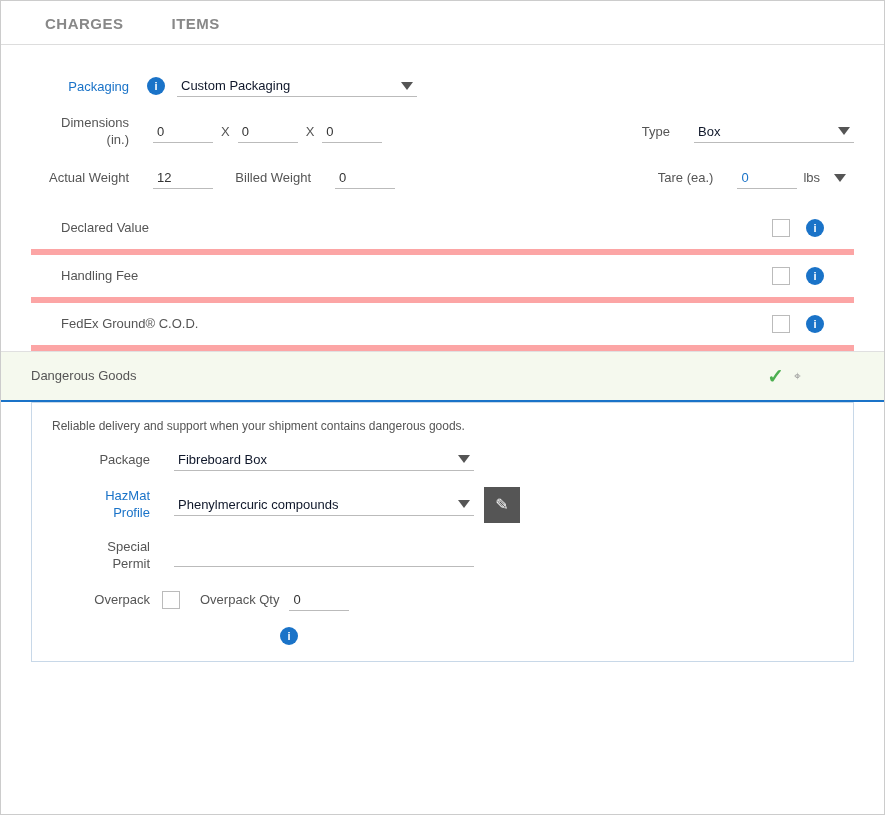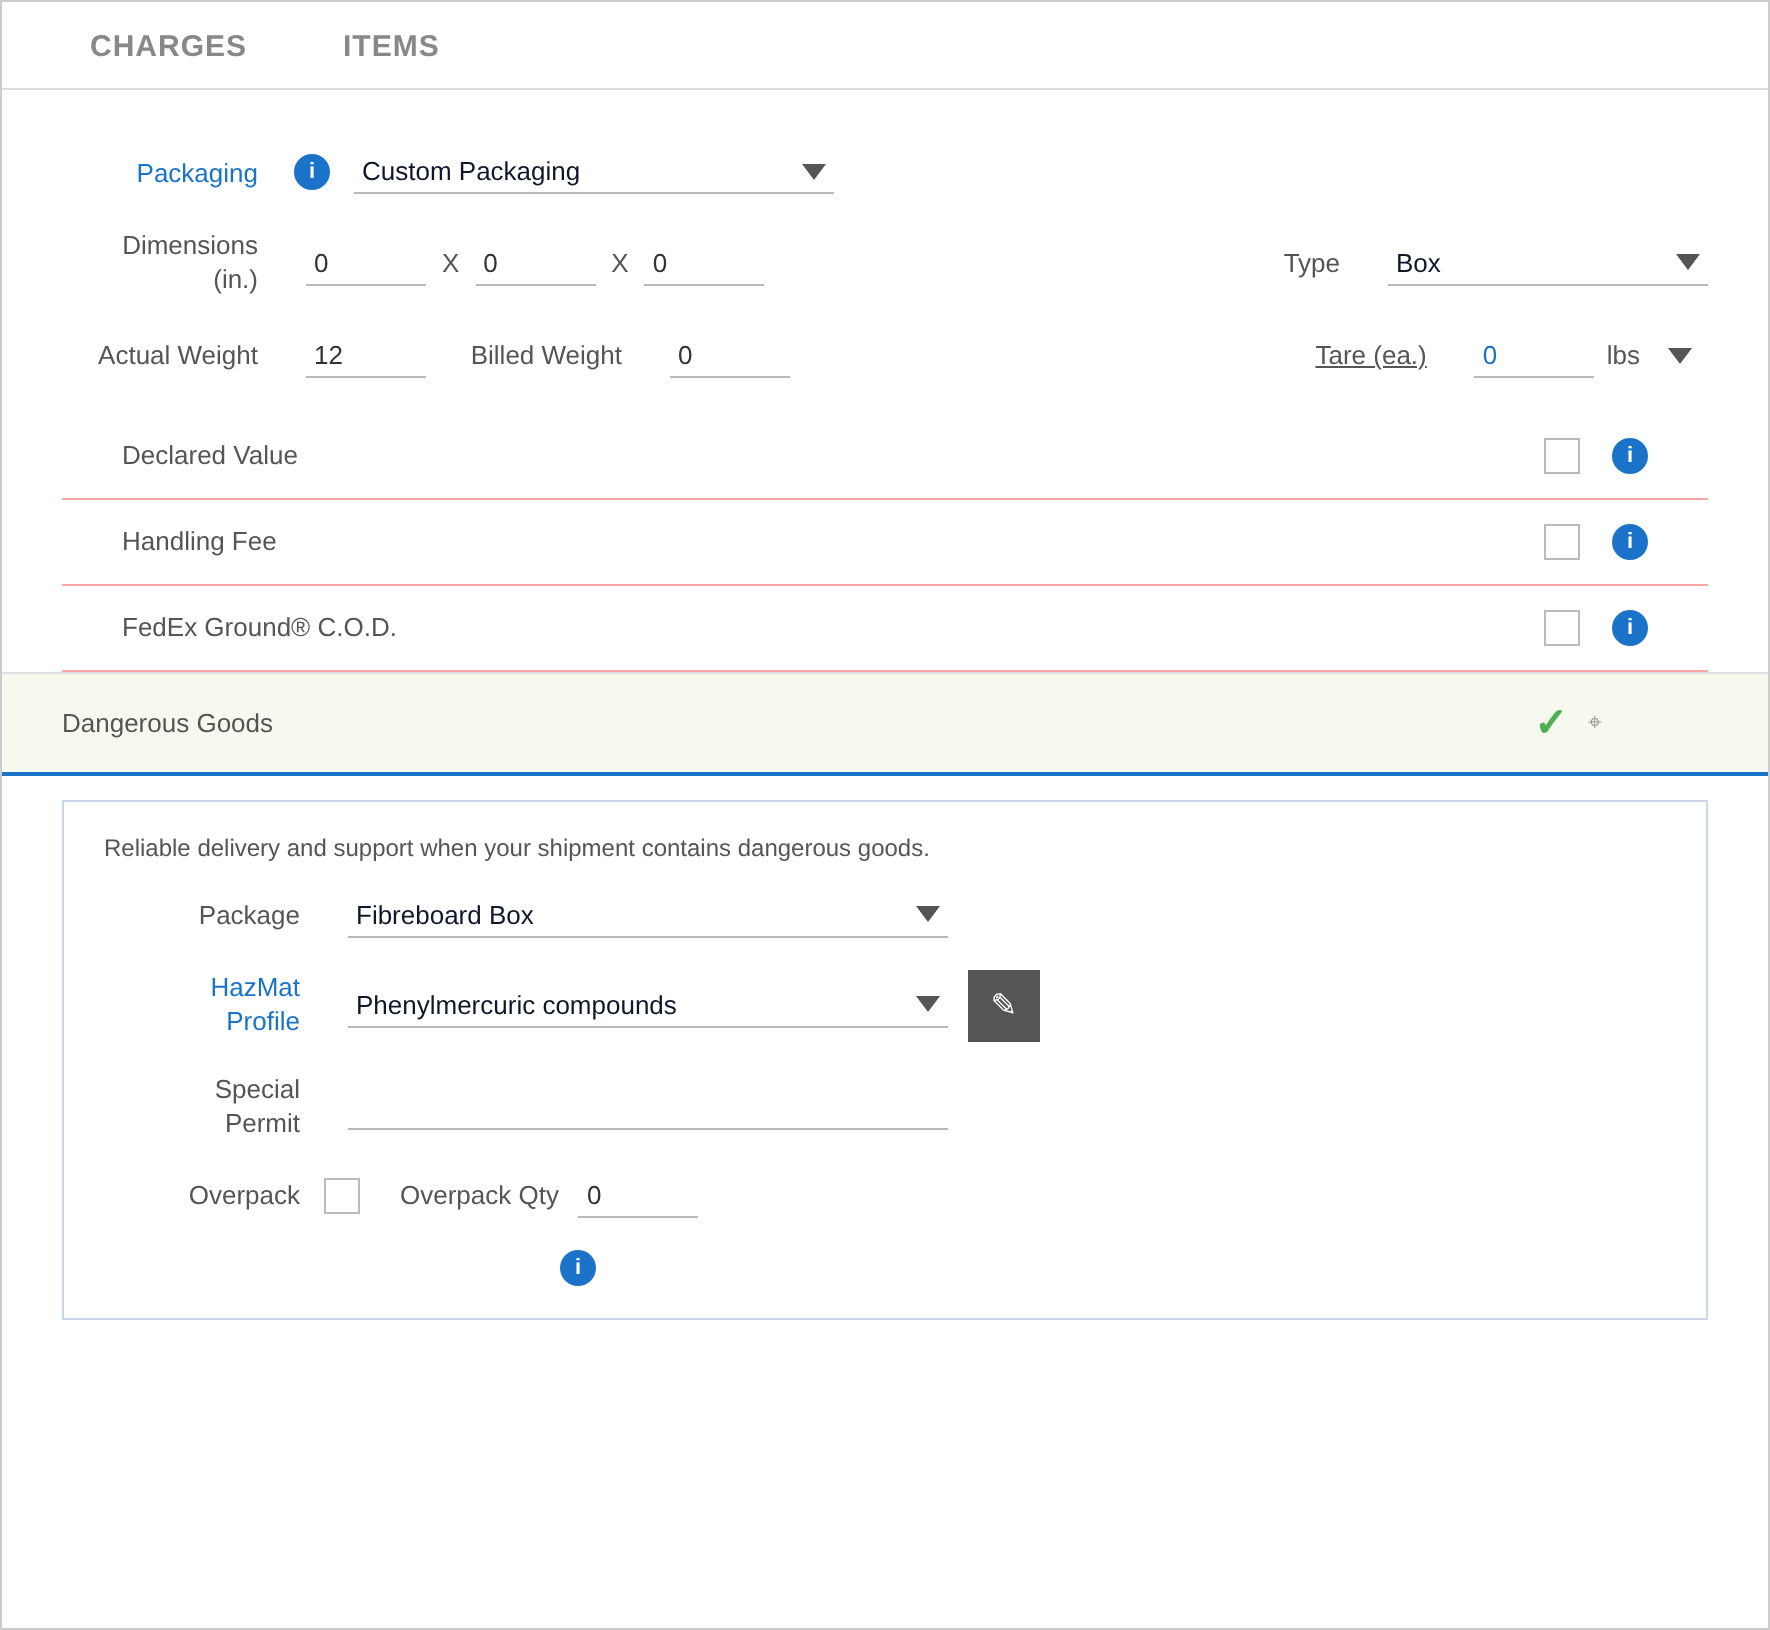--- a/index.html
+++ b/index.html
@@ -109,21 +109,21 @@
     }
     .x-sep {
       margin: 0 8px;
       color: #555;
     }
     
     .divider-row {
       display: flex;
       align-items: center;
       padding: 12px 0 12px 0;
-      border-bottom: 1px solid #fca5a5;
+      border-bottom: 6px solid #fca5a5;
       position: relative;
     }
     .divider-row:last-child {
       border-bottom: none;
     }
     .checkbox-wrapper {
       display: flex;
       align-items: center;
       justify-content: center;
       width: 18px;
@@ -155,21 +155,21 @@
       border-top: 1px solid #e0e0e0;
       border-bottom: 2px solid #1a73c8;
       margin-left: -30px;
       margin-right: -30px;
       padding-left: 30px;
       padding-right: 30px;
     }
     
     .dg-section {
       border: 1px solid #c8d8e8;
-      margin-top: 12px;
+      margin-top: 0;
       padding: 16px 20px 16px 20px;
       background: #fff;
     }
     .dg-desc {
       color: #555;
       font-size: 12px;
       margin-bottom: 16px;
     }
     .dg-form-row {
       display: flex;
@@ -250,21 +250,21 @@
         <span class="triangle"></span>
       </div>
     </div>
 
     <div class="form-row">
       <span class="label">Actual Weight</span>
       <input class="input-field" style="width: 60px; margin-left: 12px;" value="12">
       <span class="label" style="min-width:110px; text-align:right;">Billed Weight</span>
       <input class="input-field" style="width: 60px; margin-left: 12px;" value="0">
       <span style="flex:1;"></span>
-      <span class="label" style="min-width:80px; text-align:right;text-decoration:underline;">Tare (ea.)</span>
+      <span class="label" style="min-width:80px; text-align:right;">Tare (ea.)</span>
       <input class="input-field" style="width: 50px; margin-left: 12px; color: rgb(26, 115, 200);" value="0">
       <span style="margin-left:6px; color:#555;">lbs</span>
       <div class="select-wrapper" style="min-width:30px; border-bottom:none; margin-left:4px;">
         <span class="triangle"></span>
       </div>
     </div>
 
 
     <div class="divider-row">
       <span class="section-label" style="padding-left:30px;">Declared Value</span>

